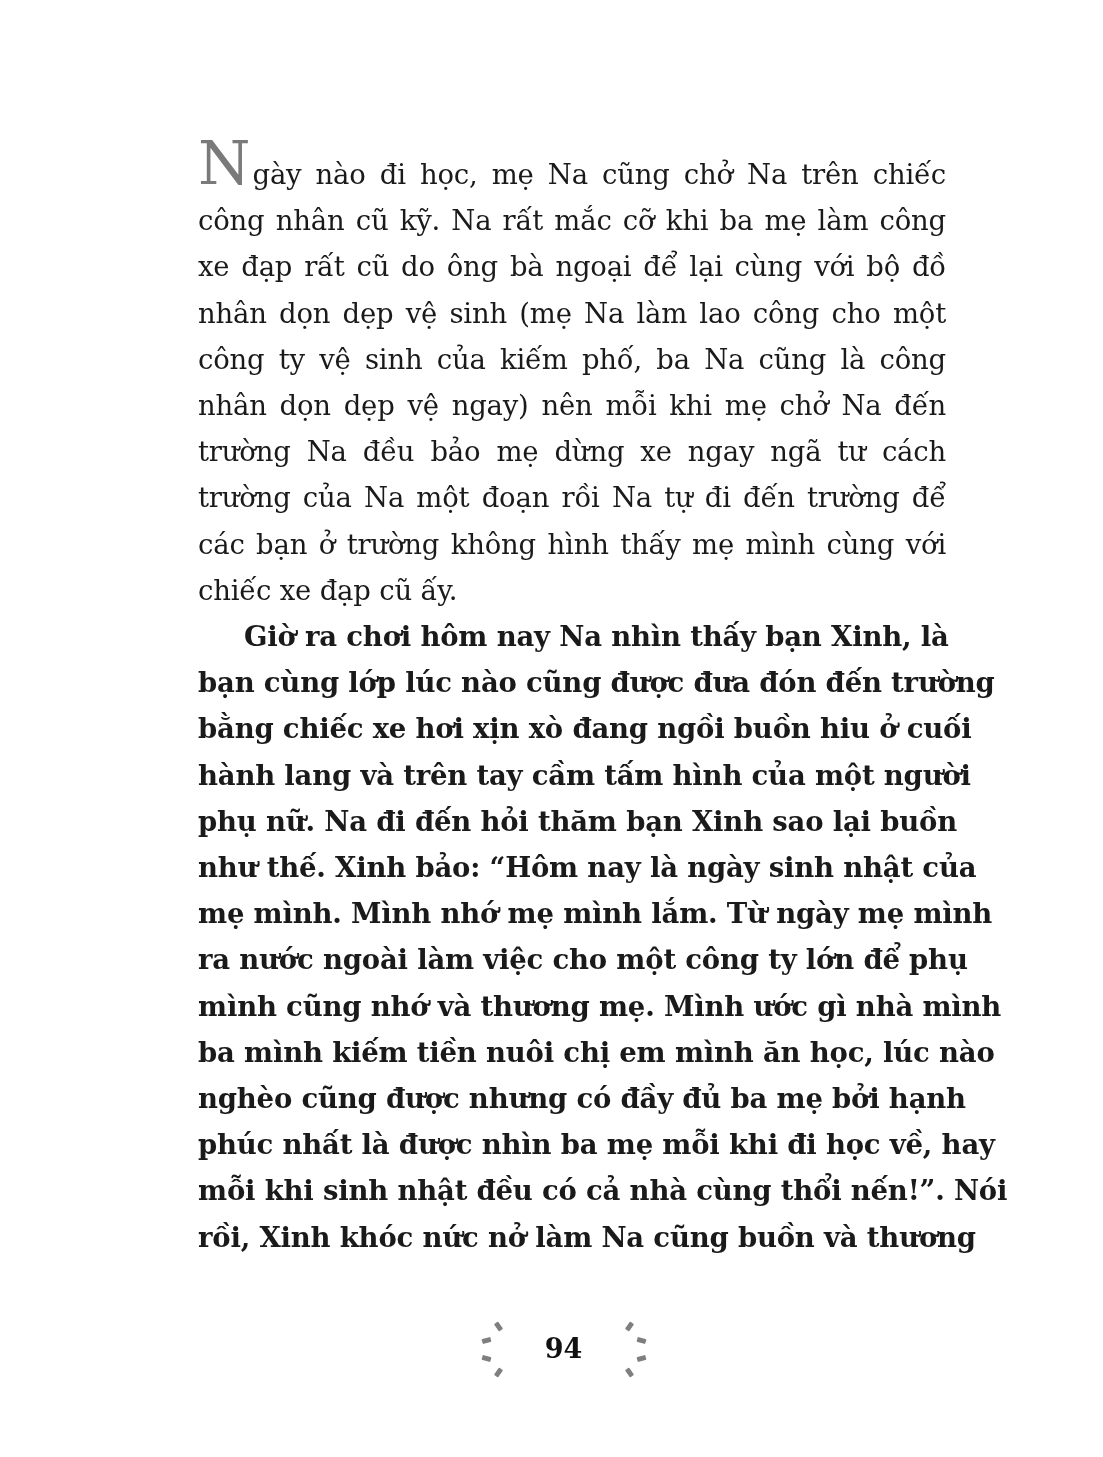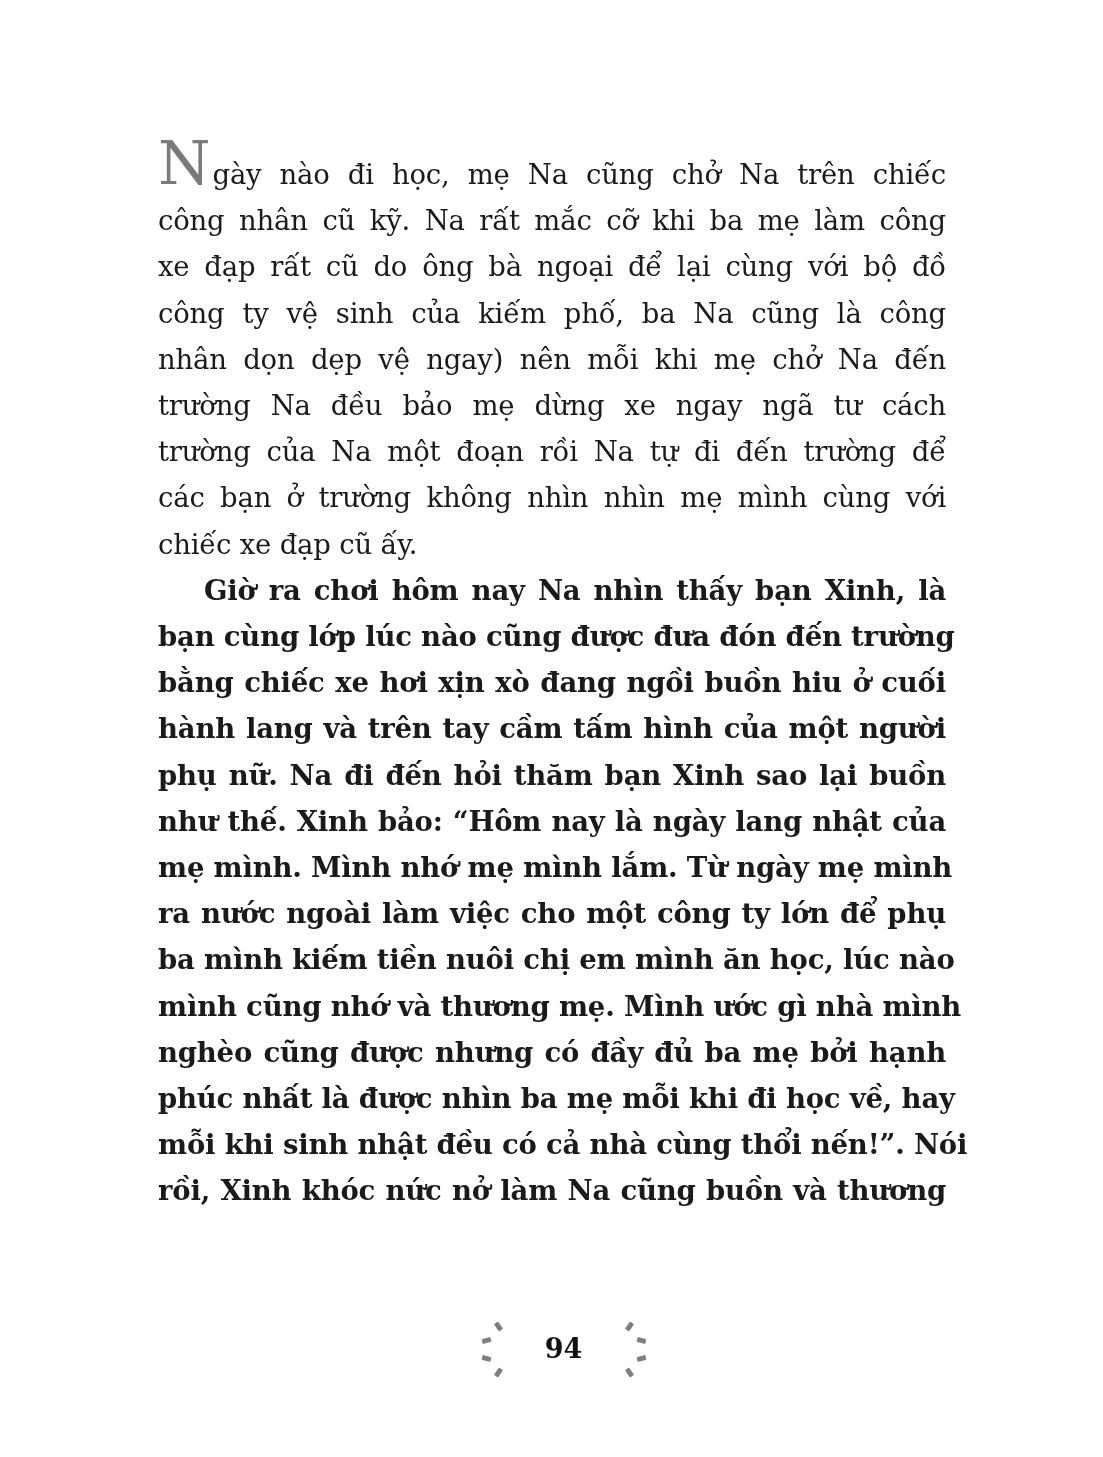--- a/index.html
+++ b/index.html
@@ -31,20 +31,21 @@
     }
     .para.indent {
       text-indent: 46px;
       font-weight: bold;
     }
     .line {
       display: block;
       white-space: nowrap;
       text-align: justify;
       text-align-last: justify;
+      margin-left: 40px;
     }
     .line.last {
       text-align-last: left;
     }
     .para.indent .line.first {
       padding-left: 46px;
     }
     .para.indent { text-indent: 0; }
     .dropcap {
       font-family: "DejaVu Serif", "Liberation Serif", serif;
@@ -85,38 +86,39 @@
     }
   </style>
 </head>
 <body>
 
 <div class="page">
   <p class="para">
     <span class="line first"><span class="dropcap">N</span><span>gày nào đi học, mẹ Na cũng chở Na trên chiếc</span></span>
     <span class="line">công nhân cũ kỹ. Na rất mắc cỡ khi ba mẹ làm công</span>
     <span class="line">xe đạp rất cũ do ông bà ngoại để lại cùng với bộ đồ</span>
+    <span class="line">nhân dọn dẹp vệ sinh (mẹ Na làm lao công cho một</span>
     <span class="line">công ty vệ sinh của kiếm phố, ba Na cũng là công</span>
     <span class="line">nhân dọn dẹp vệ ngay) nên mỗi khi mẹ chở Na đến</span>
     <span class="line">trường Na đều bảo mẹ dừng xe ngay ngã tư cách</span>
     <span class="line">trường của Na một đoạn rồi Na tự đi đến trường để</span>
-    <span class="line">các bạn ở trường không nhìn nhìn mẹ mình cùng với</span>
+    <span class="line">các bạn ở trường không hình thấy mẹ mình cùng với</span>
     <span class="line last">chiếc xe đạp cũ ấy.</span>
   </p>
   <p class="para indent">
     <span class="line first">Giờ ra chơi hôm nay Na nhìn thấy bạn Xinh, là</span>
     <span class="line">bạn cùng lớp lúc nào cũng được đưa đón đến trường</span>
     <span class="line">bằng chiếc xe hơi xịn xò đang ngồi buồn hiu ở cuối</span>
     <span class="line">hành lang và trên tay cầm tấm hình của một người</span>
     <span class="line">phụ nữ. Na đi đến hỏi thăm bạn Xinh sao lại buồn</span>
-    <span class="line">như thế. Xinh bảo: “Hôm nay là ngày lang nhật của</span>
+    <span class="line">như thế. Xinh bảo: “Hôm nay là ngày sinh nhật của</span>
     <span class="line">mẹ mình. Mình nhớ mẹ mình lắm. Từ ngày mẹ mình</span>
     <span class="line">ra nước ngoài làm việc cho một công ty lớn để phụ</span>
+    <span class="line">mình cũng nhớ và thương mẹ. Mình ước gì nhà mình</span>
     <span class="line">ba mình kiếm tiền nuôi chị em mình ăn học, lúc nào</span>
-    <span class="line">mình cũng nhớ và thương mẹ. Mình ước gì nhà mình</span>
     <span class="line">nghèo cũng được nhưng có đầy đủ ba mẹ bởi hạnh</span>
     <span class="line">phúc nhất là được nhìn ba mẹ mỗi khi đi học về, hay</span>
     <span class="line">mỗi khi sinh nhật đều có cả nhà cùng thổi nến!”. Nói</span>
     <span class="line">rồi, Xinh khóc nức nở làm Na cũng buồn và thương</span>
   </p>
 </div>
 
 <div class="footer">
   <div>
     <span class="dash" style="left:482px; top:12px; transform:rotate(55deg);"></span>

